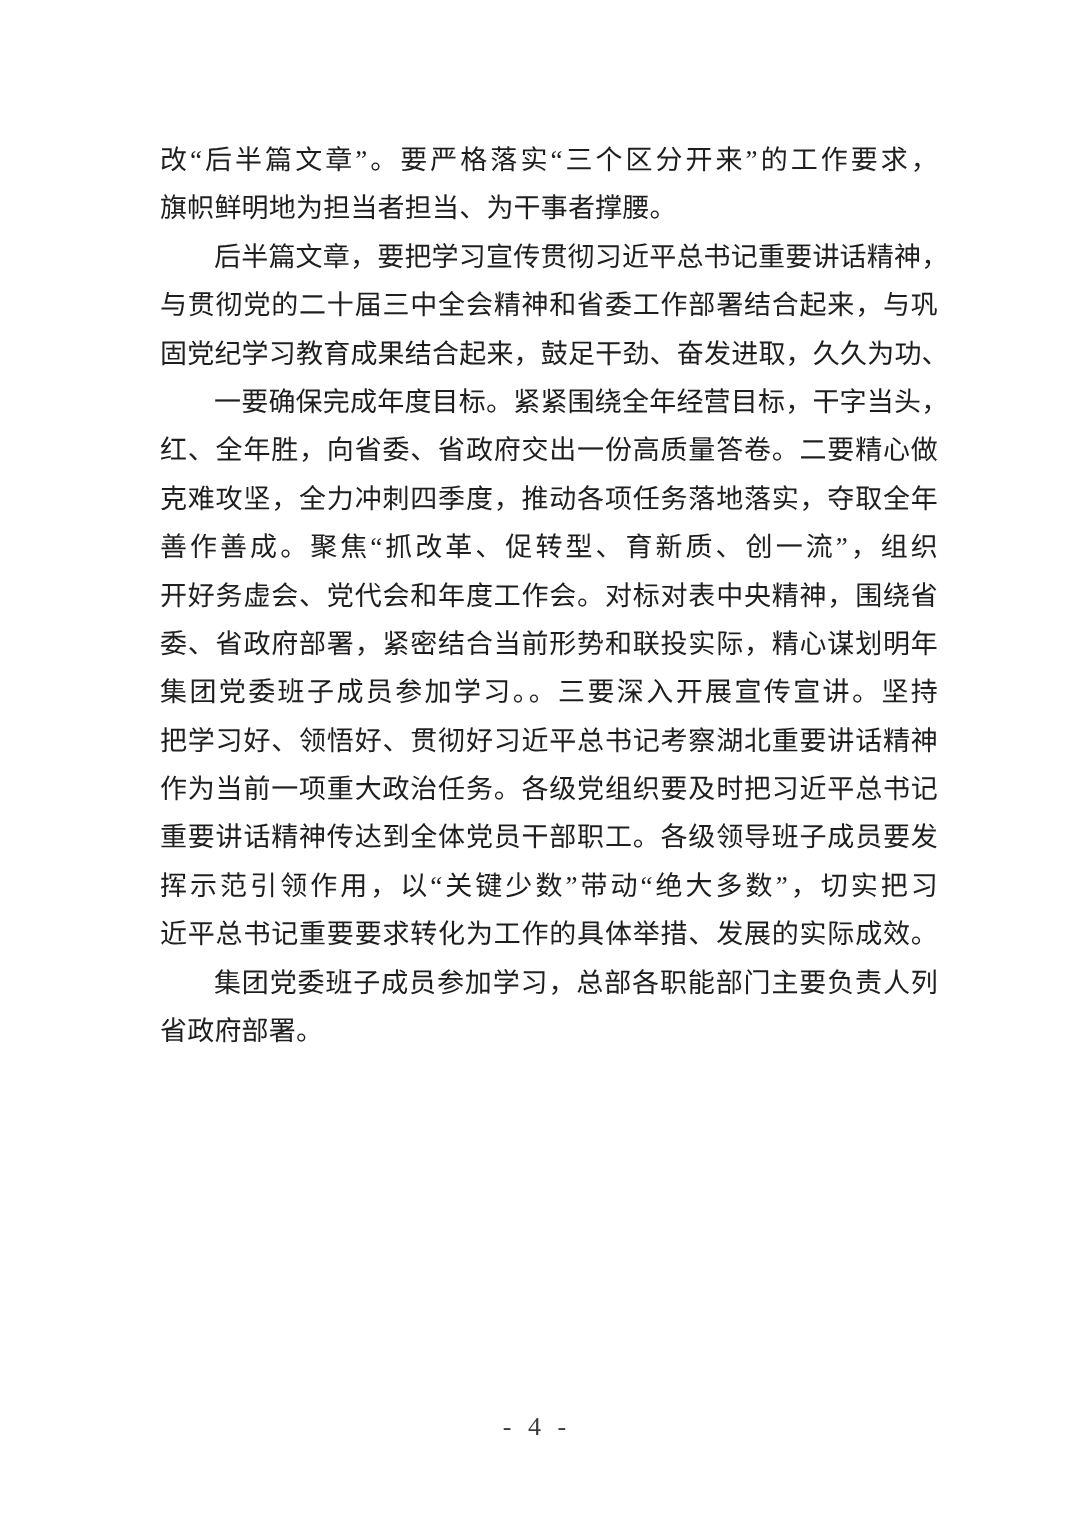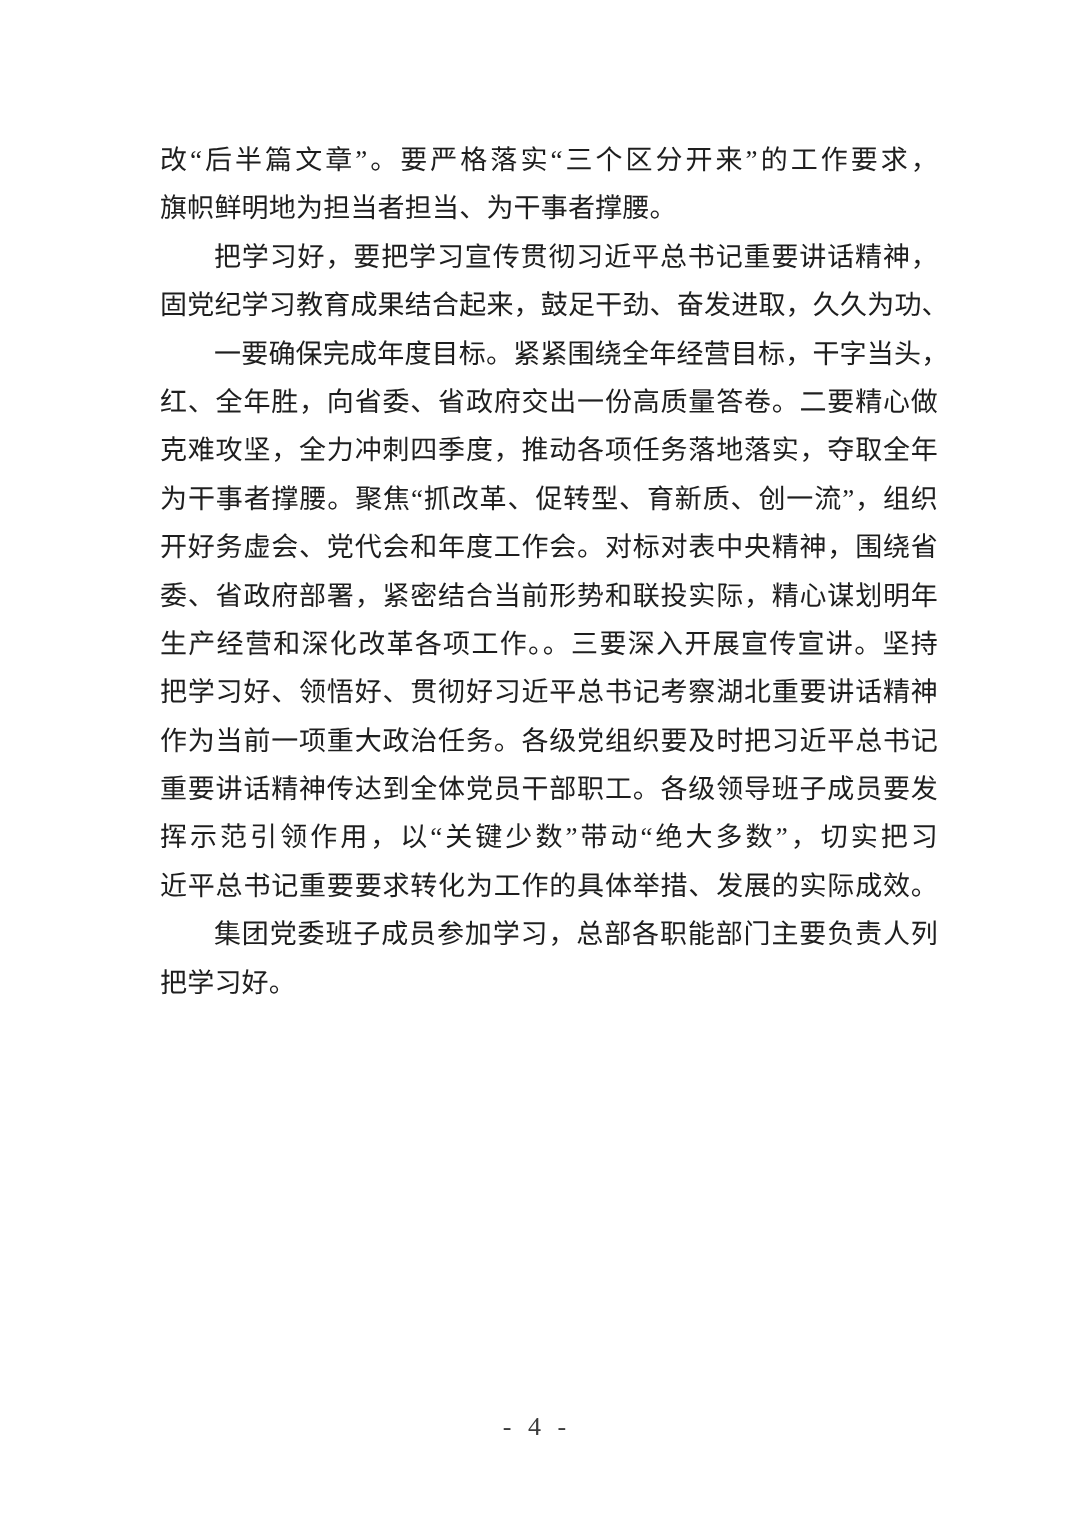--- a/index.html
+++ b/index.html
@@ -59,38 +59,39 @@
 </head>
 <body>
 
 <div class="page" style="background: rgb(255, 255, 255);">
   <main class="text-block" id="doc-body" style="color: rgb(30, 30, 30);">
       <div class="paragraph">
         <div class="line">改“后半篇文章”。要严格落实“三个区分开来”的工作要求，</div>
         <div class="line flush-left">旗帜鲜明地为担当者担当、为干事者撑腰。</div>
       </div>
       <div class="paragraph">
-        <div class="line indent">把学习好，要把学习宣传贯彻习近平总书记重要讲话精神，</div>
+        <div class="line indent">后半篇文章，要把学习宣传贯彻习近平总书记重要讲话精神，</div>
+        <div class="line">与贯彻党的二十届三中全会精神和省委工作部署结合起来，与巩</div>
         <div class="line">固党纪学习教育成果结合起来，鼓足干劲、奋发进取，久久为功、</div>
       </div>
       <div class="paragraph">
         <div class="line indent">一要确保完成年度目标。紧紧围绕全年经营目标，干字当头，</div>
         <div class="line">红、全年胜，向省委、省政府交出一份高质量答卷。二要精心做</div>
         <div class="line">克难攻坚，全力冲刺四季度，推动各项任务落地落实，夺取全年</div>
-        <div class="line">为干事者撑腰。聚焦“抓改革、促转型、育新质、创一流”，组织</div>
+        <div class="line">善作善成。聚焦“抓改革、促转型、育新质、创一流”，组织</div>
         <div class="line">开好务虚会、党代会和年度工作会。对标对表中央精神，围绕省</div>
         <div class="line">委、省政府部署，紧密结合当前形势和联投实际，精心谋划明年</div>
-        <div class="line">生产经营和深化改革各项工作。。三要深入开展宣传宣讲。坚持</div>
+        <div class="line">集团党委班子成员参加学习。。三要深入开展宣传宣讲。坚持</div>
         <div class="line">把学习好、领悟好、贯彻好习近平总书记考察湖北重要讲话精神</div>
         <div class="line">作为当前一项重大政治任务。各级党组织要及时把习近平总书记</div>
         <div class="line">重要讲话精神传达到全体党员干部职工。各级领导班子成员要发</div>
         <div class="line">挥示范引领作用，以“关键少数”带动“绝大多数”，切实把习</div>
         <div class="line">近平总书记重要要求转化为工作的具体举措、发展的实际成效。</div>
       </div>
       <div class="paragraph">
         <div class="line indent">集团党委班子成员参加学习，总部各职能部门主要负责人列</div>
-        <div class="line flush-left">把学习好。</div>
+        <div class="line flush-left">省政府部署。</div>
       </div>
     </main>
   <div class="page-footer">
     <span>- 4 -</span>
   </div>
 </div>
 
 </body></html>

